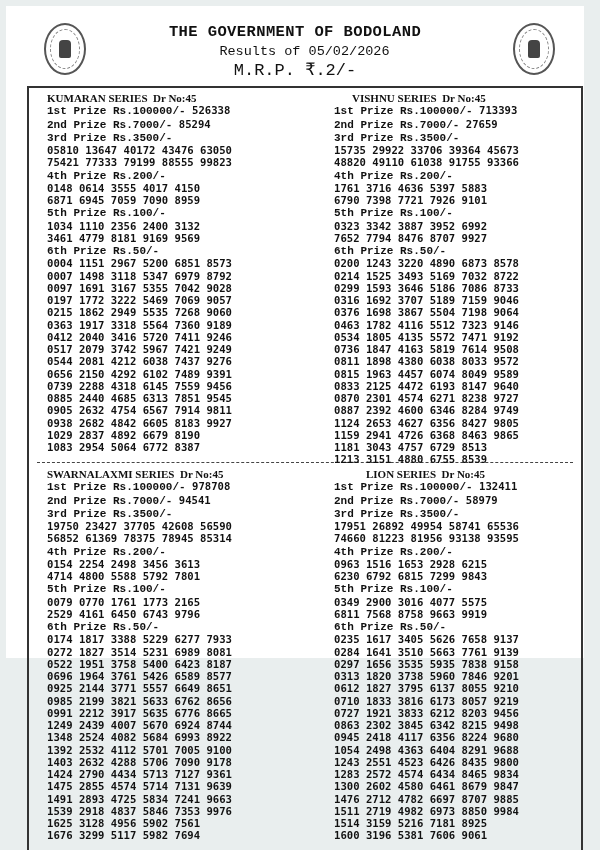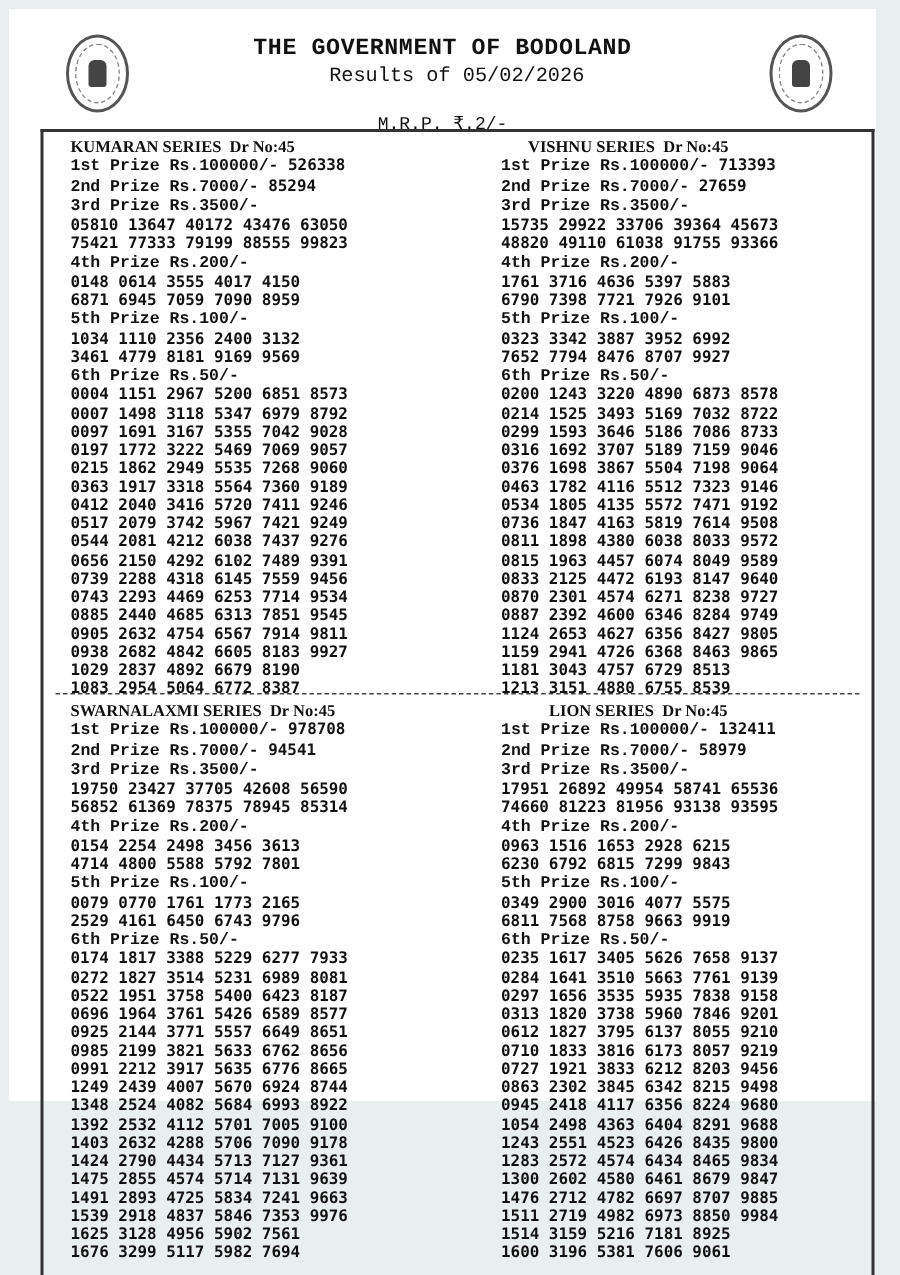--- a/index.html
+++ b/index.html
@@ -1,39 +1,39 @@
 <!DOCTYPE html>
 <html><head>
 <meta charset="utf-8">
 <style>
   * { box-sizing: border-box; margin: 0; padding: 0; }
   html, body { width: 600px; height: 850px; background: #e9eeee; overflow: hidden; }
   .page {
-    position: absolute; left: 6px; top: 6px; width: 578px; height: 728px;
+    position: absolute; left: 6px; top: 6px; width: 578px; height: 652px;
     background: #ffffff;
   }
   .header { position: absolute; left: 0; top: 0; width: 578px; height: 82px; }
   .emblem {
     position: absolute; top: 17px; width: 42px; height: 52px;
     border: 2px solid #555; border-radius: 50%;
     display: flex; align-items: center; justify-content: center;
   }
   .emblem::before {
     content: ""; position: absolute; inset: 4px; border: 1px dashed #888; border-radius: 50%;
   }
   .emblem .core {
     width: 12px; height: 18px; background: #444; border-radius: 4px 4px 2px 2px;
   }
   .emblem.left { left: 38px; }
   .emblem.right { left: 507px; }
   .title-block { position: absolute; left: 0; width: 578px; top: 18px; text-align: center;
     font-family: "Liberation Mono", "DejaVu Sans Mono", monospace; color: #111; }
   .title { font-size: 15.5px; font-weight: bold; letter-spacing: 0.4px; line-height: 17px; }
   .subtitle { font-size: 13.5px; line-height: 16px; margin-top: 3px; padding-left: 19px; }
-  .mrp { font-size: 12px; line-height: 15px; margin-top: 16px; }
+  .mrp { font-size: 17px; line-height: 15px; margin-top: 3px; }
 
   .results-box {
     position: absolute; left: 21px; top: 80px; width: 556px; height: 770px;
     border: 2px solid #333; border-bottom: none;
   }
   .divider {
     position: absolute; left: 8px; right: 8px; top: 374px; height: 0;
     border-top: 1.5px dashed #444;
   }
   .series {
@@ -91,21 +91,20 @@
         <div class="num-row">0007 1498 3118 5347 6979 8792</div>
         <div class="num-row">0097 1691 3167 5355 7042 9028</div>
         <div class="num-row">0197 1772 3222 5469 7069 9057</div>
         <div class="num-row">0215 1862 2949 5535 7268 9060</div>
         <div class="num-row">0363 1917 3318 5564 7360 9189</div>
         <div class="num-row">0412 2040 3416 5720 7411 9246</div>
         <div class="num-row">0517 2079 3742 5967 7421 9249</div>
         <div class="num-row">0544 2081 4212 6038 7437 9276</div>
         <div class="num-row">0656 2150 4292 6102 7489 9391</div>
         <div class="num-row">0739 2288 4318 6145 7559 9456</div>
-        <div class="num-row">0743 2293 4469 6253 7714 9534</div>
         <div class="num-row">0885 2440 4685 6313 7851 9545</div>
         <div class="num-row">0905 2632 4754 6567 7914 9811</div>
         <div class="num-row">0938 2682 4842 6605 8183 9927</div>
         <div class="num-row">1029 2837 4892 6679 8190</div>
         <div class="num-row">1083 2954 5064 6772 8387</div>
       </div>
     <div class="series tr">
         <div class="head center"><span>VISHNU SERIES</span><span>  </span><span>Dr No:45</span></div>
         <div class="prize-line"><span class="label">1st Prize Rs.100000/-</span><span> </span><span class="num-row">713393</span></div>
         <div class="prize-line"><span class="label">2nd Prize Rs.7000/-</span><span> </span><span class="num-row">27659</span></div>

